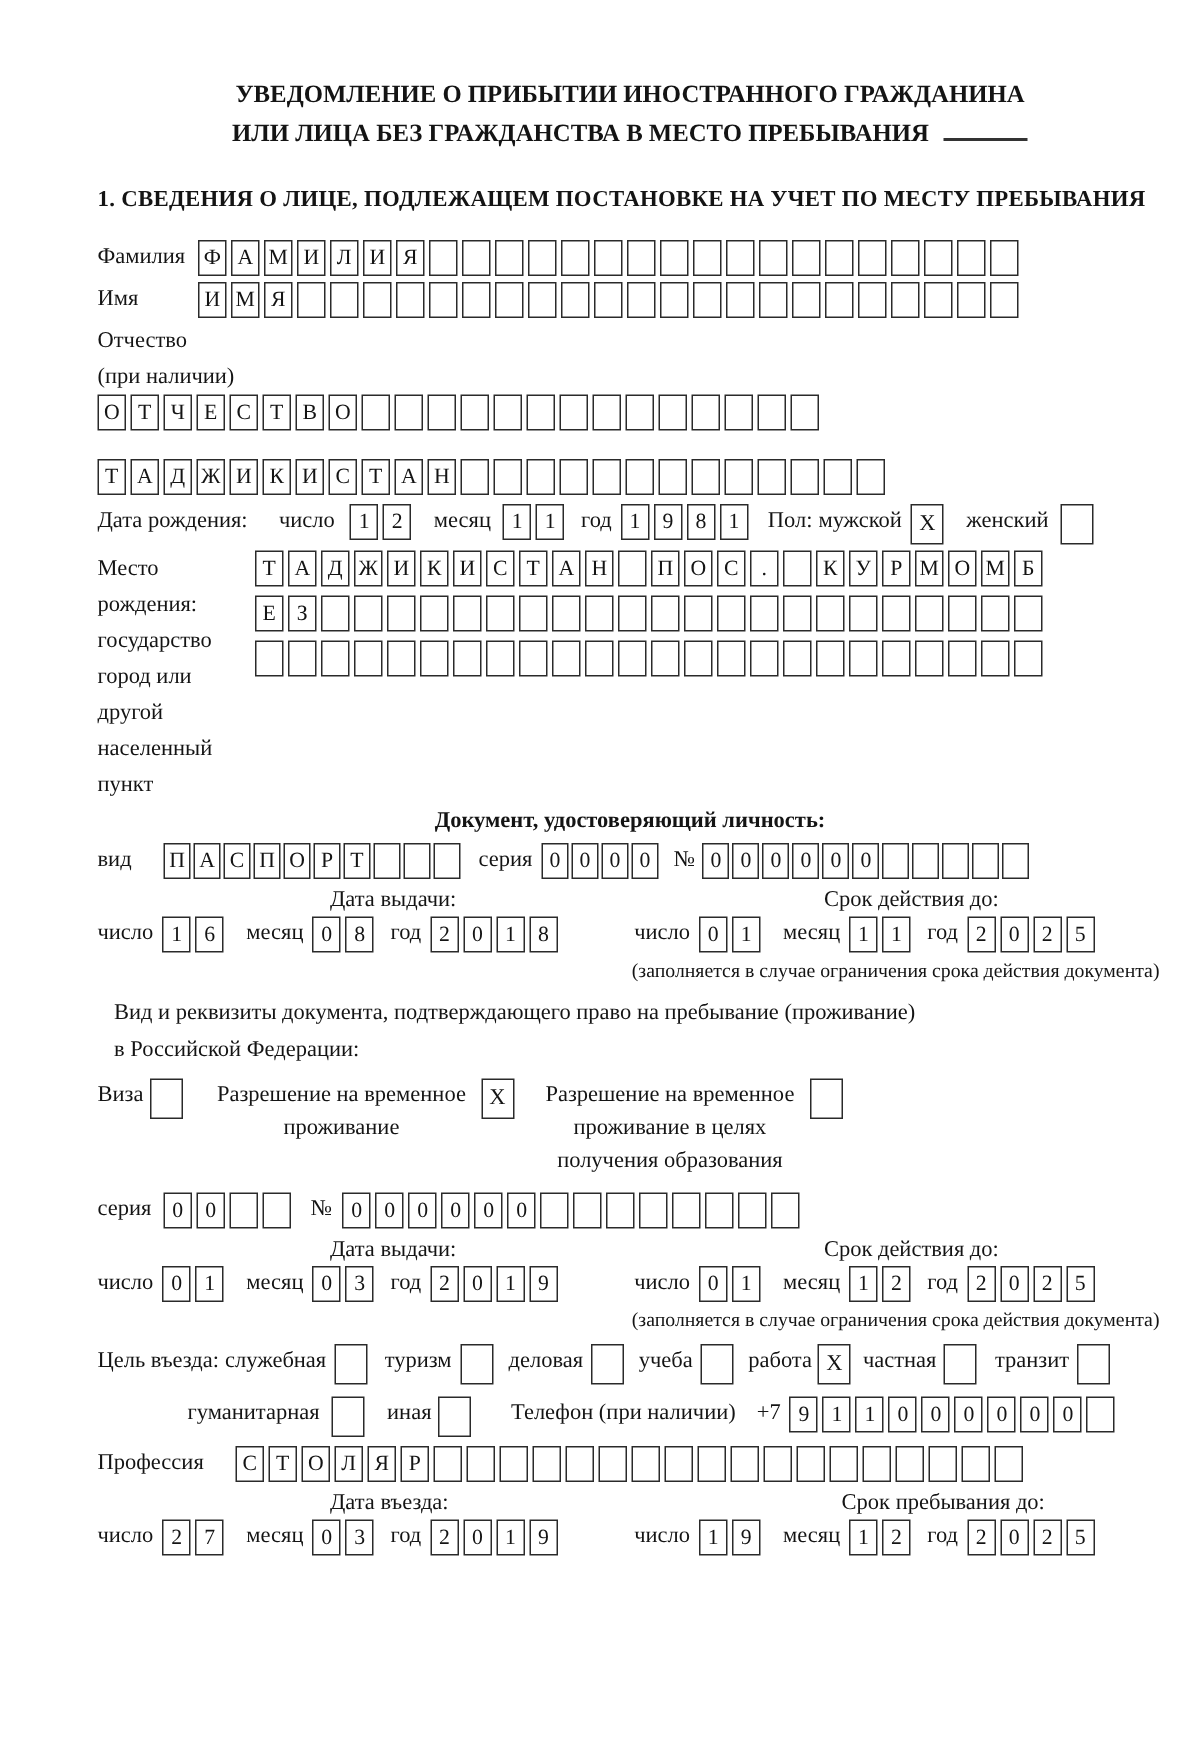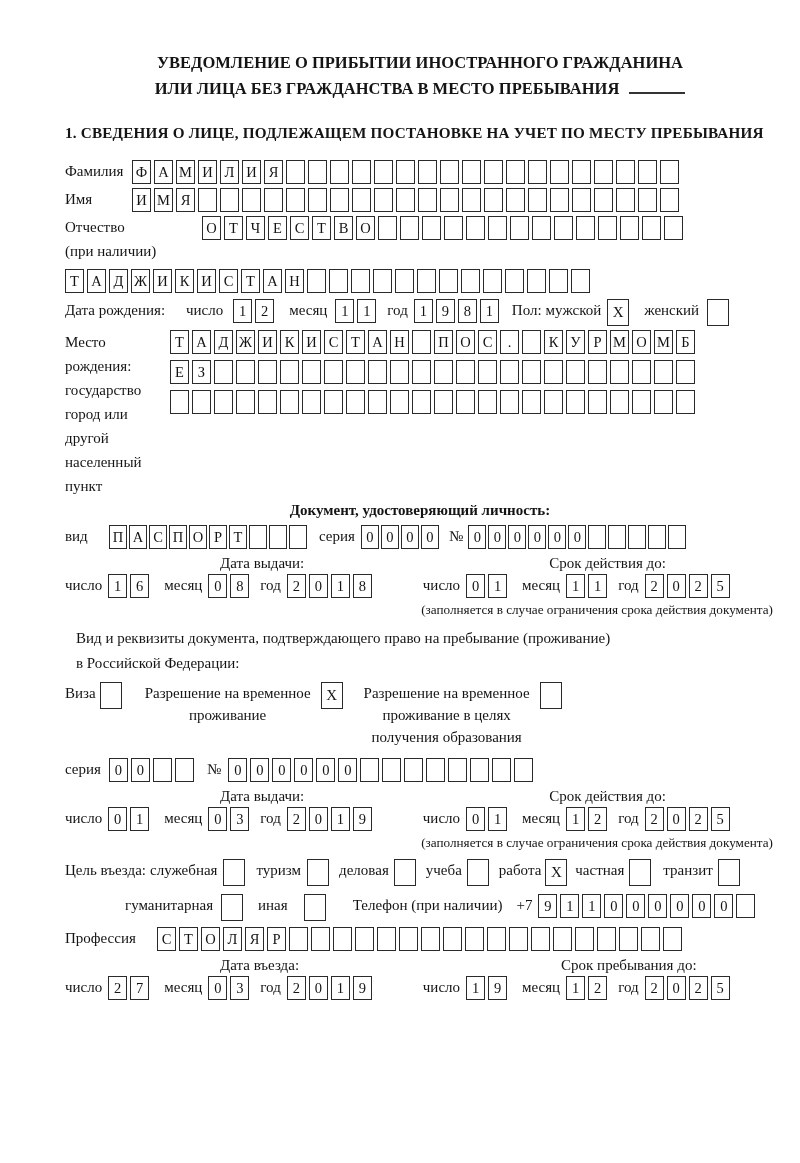--- a/index.html
+++ b/index.html
@@ -102,21 +102,21 @@
         <span class="cell"></span>
         <span class="cell"></span>
         <span class="cell"></span>
         <span class="cell"></span>
         <span class="cell"></span>
         <span class="cell"></span>
         <span class="cell"></span>
       </span>
   </div>
 
-  <div class="row" style="margin-bottom:6px;">
+  <div class="row" style="margin-bottom:19px;flex-direction:column;">
     <span class="lblcol" style="width:137px;">
       <span>Отчество</span><br>
       <span>(при наличии)</span>
     </span>
     <span class="cells">
         <span class="cell">О</span>
         <span class="cell">Т</span>
         <span class="cell">Ч</span>
         <span class="cell">Е</span>
         <span class="cell">С</span>
@@ -509,21 +509,21 @@
     <span class="cells cb">
         <span class="cell"></span>
       </span>
   </div>
 
   <div class="row" style="margin-bottom:6px;">
     <span class="lbl" style="margin-left:60px;margin-right:8px;">гуманитарная</span>
     <span class="cells cb">
         <span class="cell"></span>
       </span>
-    <span class="lbl" style="margin:0 16px 0 12px;">иная</span>
+    <span class="lbl" style="margin:0 4px 0 12px;">иная</span>
     <span class="cells cb">
         <span class="cell"></span>
       </span>
     <span class="lbl" style="margin:0 14px 0 24px;">Телефон (при наличии)</span>
     <span class="lbl" style="margin-right:6px;">+7</span>
     <span class="cells">
         <span class="cell">9</span>
         <span class="cell">1</span>
         <span class="cell">1</span>
         <span class="cell">0</span>

